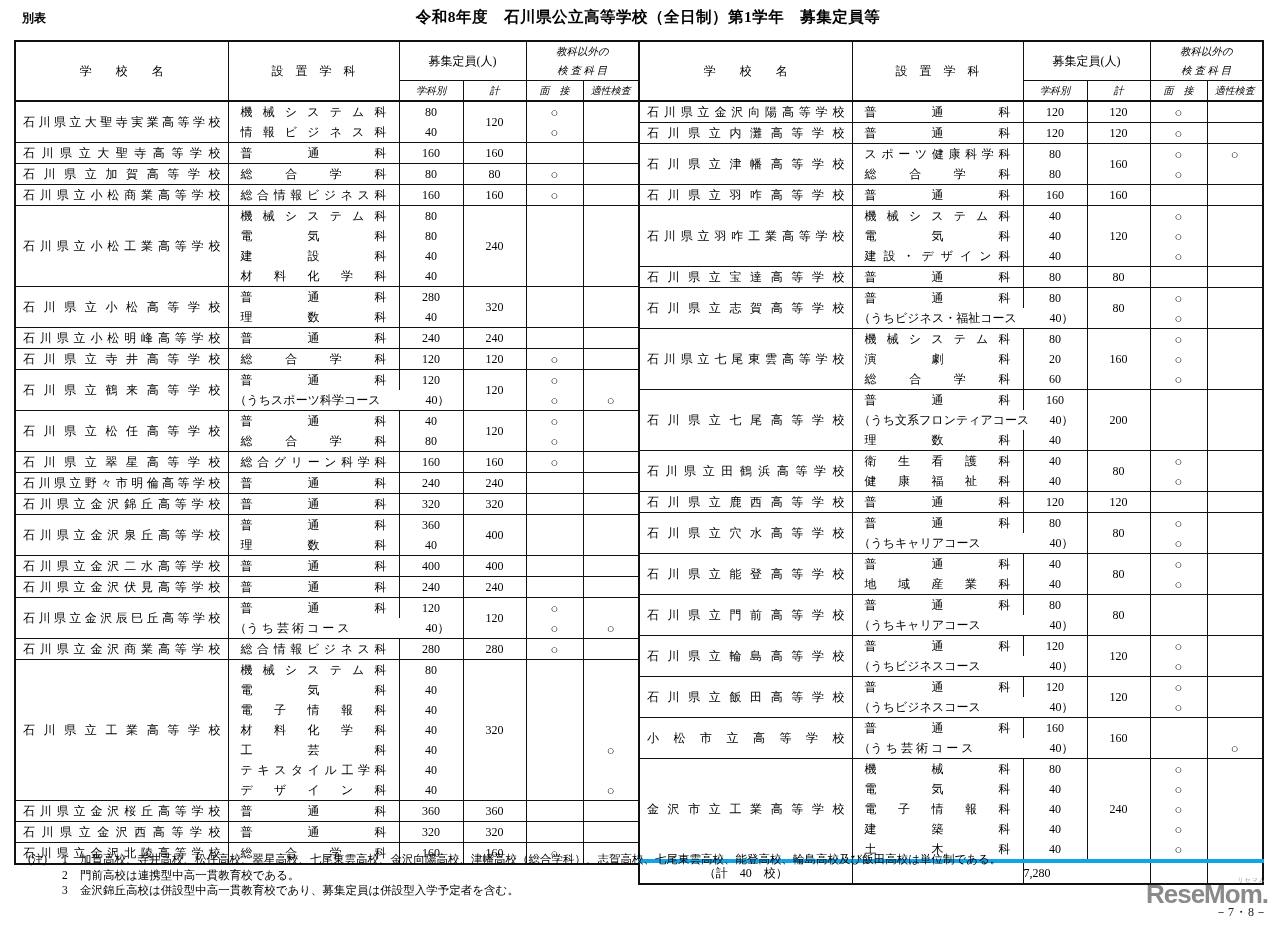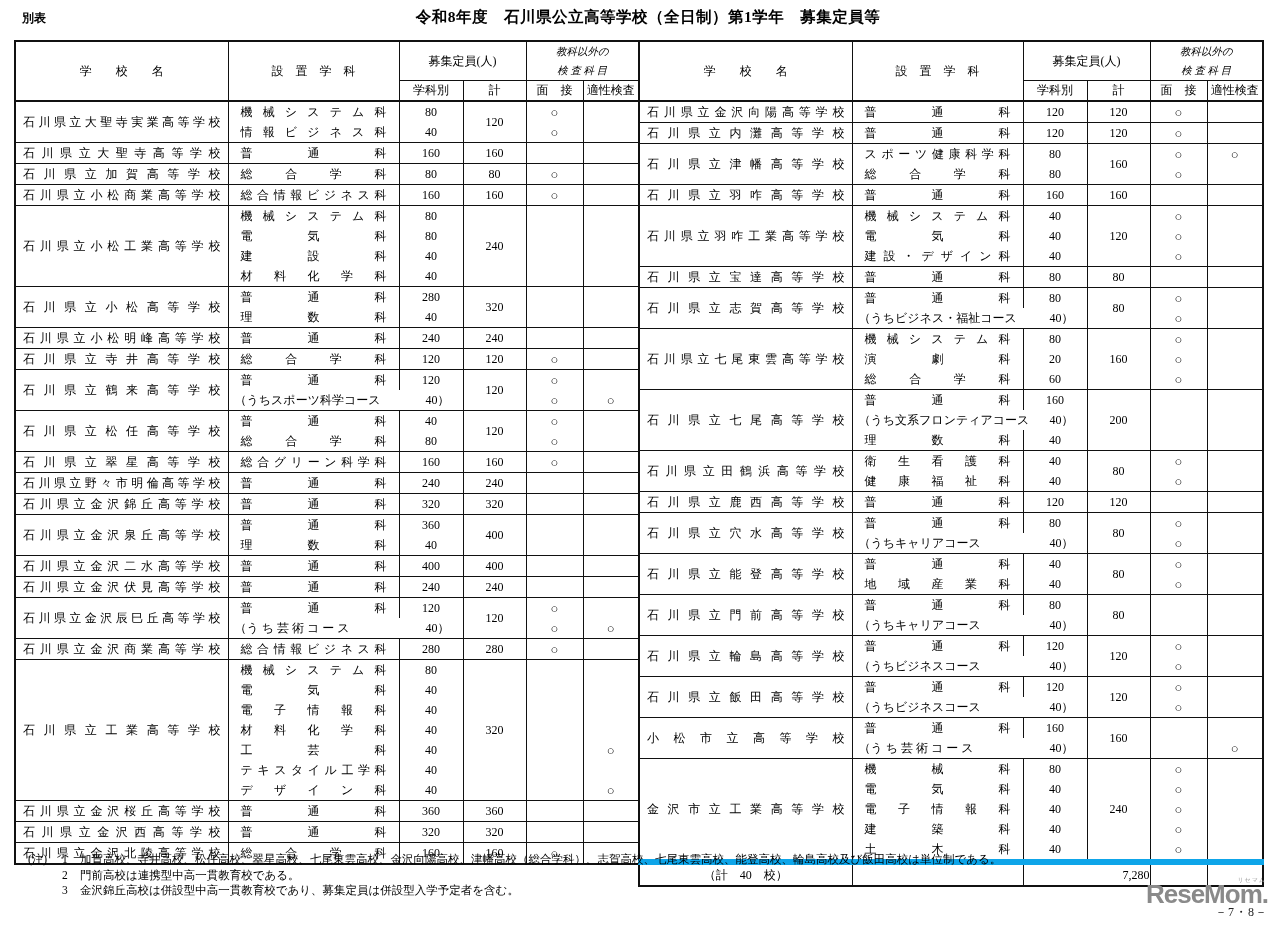--- a/index.html
+++ b/index.html
@@ -13,36 +13,36 @@
   .tables-wrap{position:absolute;left:14px;top:40px;display:flex;}
   .right-mount{margin-left:-2px;}
 
   table.sched{border-collapse:collapse;table-layout:fixed;width:624px;
     font-size:12px;border:2px solid #111;}
   table.sched th,table.sched td{border-left:1px solid #111;padding:0;overflow:hidden;
     font-weight:normal;vertical-align:middle;line-height:19px;}
   table.sched thead{border-bottom:2px solid #111;}
   table.sched thead th{border-bottom:1px solid #111;text-align:center;}
   table.sched thead tr.h1 th{height:30px;}
-  table.sched thead tr.h2 th{height:16px;font-size:12px;}
+  table.sched thead tr.h2 th{height:16px;font-size:10px;font-style:italic;}
   table.sched tbody{border-top:1px solid #111;}
-  table.sched tbody.total-group{border-top:6px solid #0ea5e9;}
+  table.sched tbody.total-group{border-top:4px solid #0ea5e9;}
   table.sched td{height:20px;}
   td.school{vertical-align:top;}
   .jchars{display:flex;justify-content:space-between;padding:0 8px;}
   td.school .jchars{padding:0 7px;}
   td.dept .jchars{padding:0 12px;}
   td.num{text-align:center;}
   td.total{vertical-align:bottom;padding-bottom:1px;}
   td.mark{text-align:center;font-size:13px;line-height:20px;}
   .span2-inner{display:flex;justify-content:space-between;padding:0 13px 0 6px;}
   .hextra{font-size:10.5px;line-height:12px;}
   .hextra div{text-align:center;font-style:italic;}
   td.total-label{text-align:center;vertical-align:middle;}
-  td.grand{text-align:right;}
+  td.grand{text-align:left;}
 
   .notes{position:absolute;left:28px;top:852px;font-size:11.5px;line-height:15.5px;}
   .note-line{display:flex;}
   .note-prefix{width:34px;}
   .note-num{width:18px;}
   .note-text{flex:1;white-space:nowrap;}
 
   .footer-logo{position:absolute;right:12px;bottom:12px;text-align:right;}
   .logo-row{position:relative;display:inline-block;}
   .logo-ruby{position:absolute;top:-6px;right:2px;font-size:6px;color:#9a9a9a;

